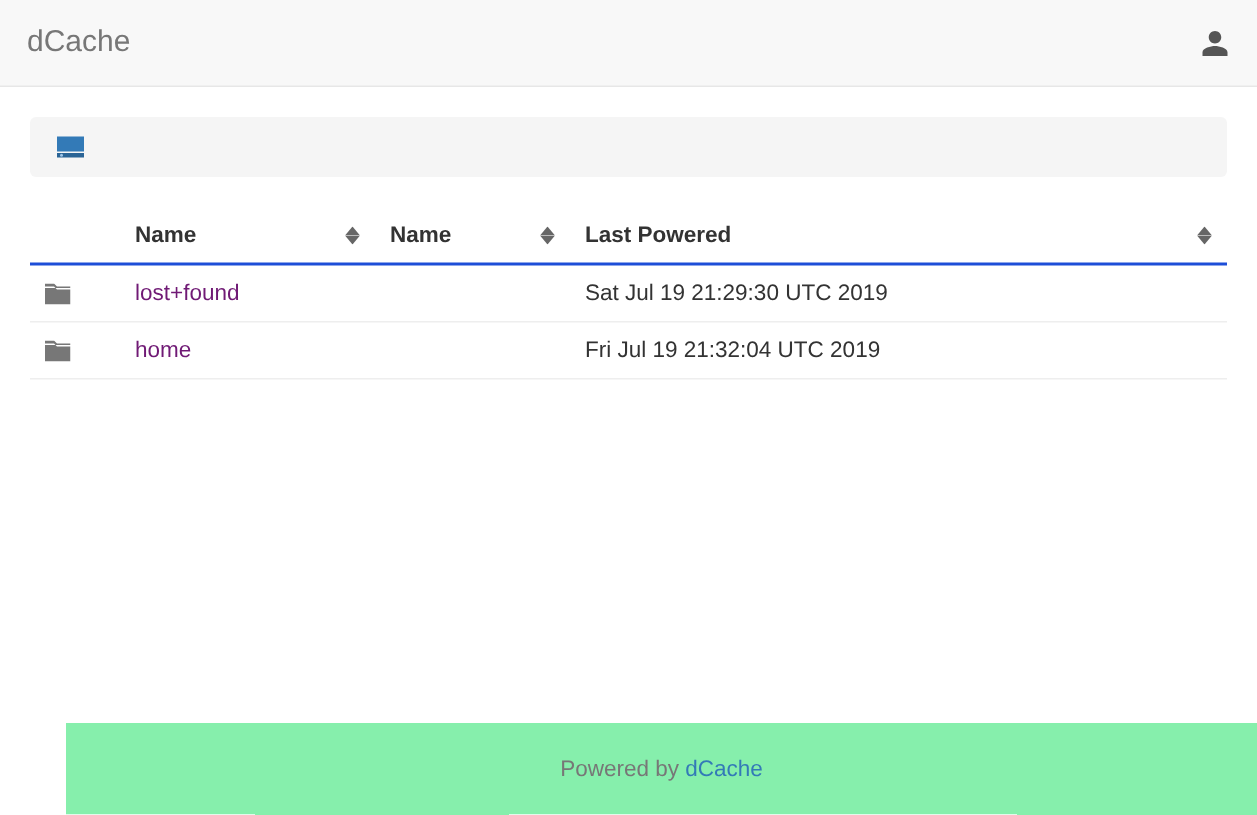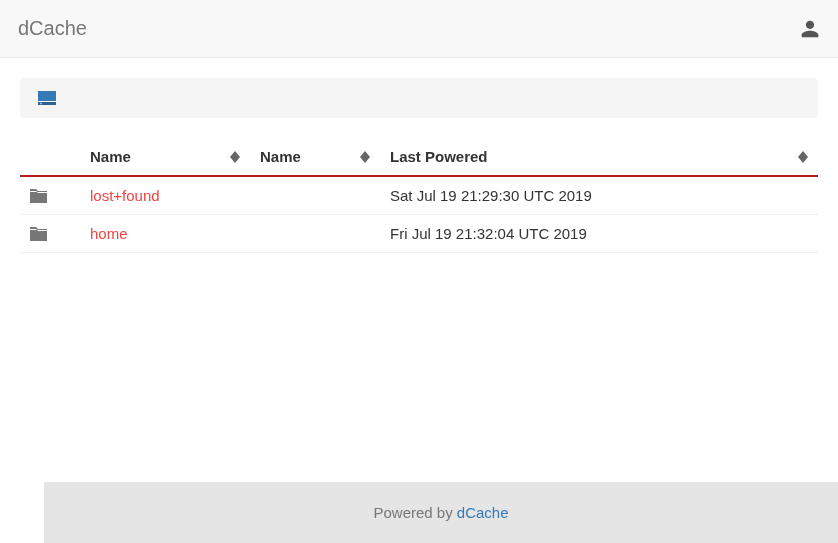--- a/index.html
+++ b/index.html
@@ -61,21 +61,21 @@
     }
     .table {
       width: 100%;
       border-collapse: collapse;
     }
     .table thead th {
       text-align: center;
       font-weight: 700;
       color: #333;
       padding: 10px 10px;
-      border-bottom: 2px solid #b91c1c;
+      border-bottom: 2px solid #1d4ed8;
       font-size: 15px;
     }
     .table thead th.icon-col {
       width: 60px;
     }
     .table thead th.name-col {
       width: 170px;
     }
     .table thead th.size-col {
       width: 130px;
@@ -102,26 +102,26 @@
       font-size: 15px;
       color: #333;
     }
     .folder-icon svg {
       width: 17px;
       height: 14px;
       fill: #777;
       display: block;
     }
     .file-link {
-      color: #ef4444;
+      color: #701a75;
       text-decoration: none;
       cursor: pointer;
     }
     .footer {
-      background: #e5e5e5;
+      background: #86efac;
       padding: 22px 0;
       text-align: center;
       color: #777;
       font-size: 15px;
       margin-left: 44px;
     }
     .footer a {
       color: #337ab7;
       text-decoration: none;
       cursor: pointer;

